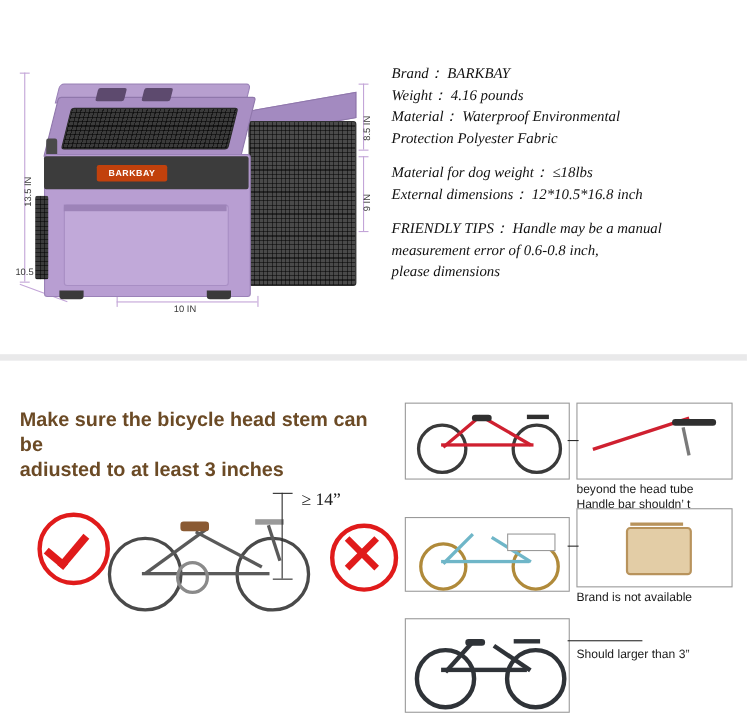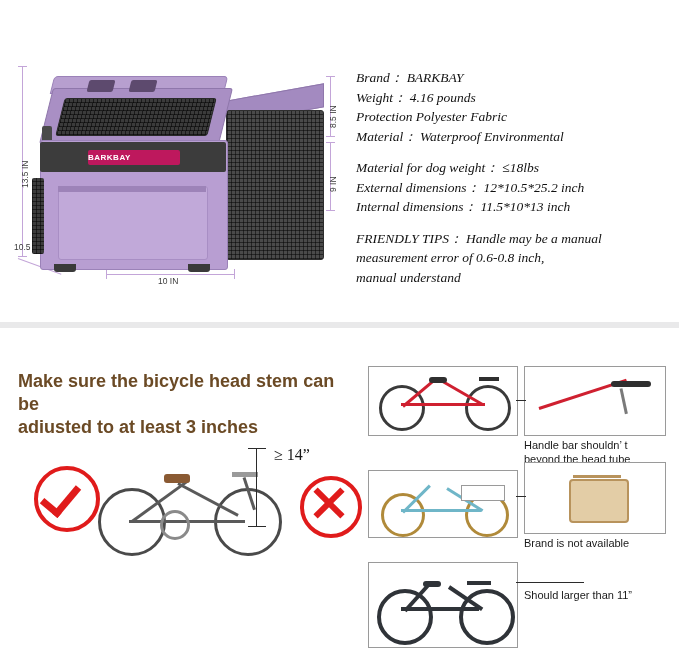--- a/index.html
+++ b/index.html
@@ -100,26 +100,27 @@
     border-radius: 3px;
   }
   .c-front-band {
     position: absolute; left: 10px; top: 84px;
     width: 186px; height: 30px;
     background: #3c3c3c;
     border-radius: 2px;
   }
   .c-logo {
     position: absolute; left: 58px; top: 92px;
-    width: 92px; height: 15px;
-    background: #be185d;
+    width: 64px; height: 15px;
+    background: #c2410c;
     border-radius: 2px;
     color: #ffffff;
     font-size: 8px;
     letter-spacing: 0.5px;
+    text-align: center;
     line-height: 15px;
     font-family: "Liberation Sans", sans-serif;
     font-weight: bold;
   }
   .c-pocket {
     position: absolute; left: 28px; top: 128px;
     width: 148px; height: 72px;
     background: #c1a9d9;
     border: 1px solid #a88ec4;
     border-radius: 3px;
@@ -162,21 +163,21 @@
     border-radius: 2px;
   }
   .c-foot {
     position: absolute; top: 206px; width: 22px; height: 8px;
     background: #3a3a3a; border-radius: 0 0 3px 3px;
   }
 
   
   .specs {
     position: absolute;
-    left: 356px; top: 69px;
+    left: 356px; top: 58px;
     width: 312px;
   }
   .specs p {
     margin: 0 0 2px 0;
     font-family: "Liberation Serif", serif;
     font-style: italic;
     font-size: 13.5px;
     color: #111111;
     line-height: 17.5px;
   }
@@ -332,30 +333,29 @@
         <div class="c-pocket"></div>
         <div class="c-pocket-zip"></div>
         <div class="c-foot" style="left:24px;"></div>
         <div class="c-foot" style="left:158px;"></div>
       </div>
     </div>
 
     <div class="specs">
       <p>Brand： BARKBAY</p>
       <p>Weight： 4.16 pounds</p>
+      <p>Material： Waterproof Environmental</p>
       <p>Protection Polyester Fabric</p>
-      <p>Material： Waterproof Environmental</p>
       <div class="gap"></div>
       <p>Material for dog weight： ≤18lbs</p>
-      <p>External  dimensions： 12*10.5*25.2 inch</p>
-      <p>Internal dimensions： 11.5*10*13 inch</p>
+      <p>External  dimensions： 12*10.5*16.8 inch</p>
       <div class="gap"></div>
       <p class="tips">FRIENDLY TIPS： Handle may be a manual</p>
       <p>measurement error of 0.6-0.8 inch,</p>
-      <p>manual understand</p>
+      <p>please dimensions</p>
     </div>
   </div>
 
   <div class="divider"></div>
 
   <div class="bottom-panel">
 
     <div class="headline">
       <div>Make sure the bicycle head stem can be</div>
       <div>adiusted to at least 3 inches</div>
@@ -397,22 +397,22 @@
         <div class="seat" style="left:60px; top:10px; width:18px; height:6px; background:#2f2f2f;"></div>
       </div>
 
       <div class="tbox" style="left:156px; top:0px; width:140px; height:68px;">
         <div class="frame-line" style="left:14px; top:40px; width:92px; background:#cf2030; transform:rotate(-18deg);"></div>
         <div class="bar" style="left:86px; top:14px; width:40px; height:6px; background:#2f2f2f; border-radius:3px;"></div>
         <div class="frame-line" style="left:96px; top:20px; width:26px; background:#7a7a7a; transform:rotate(78deg);"></div>
       </div>
       <div class="leader" style="left:148px; top:34px; width:10px;"></div>
       <div class="callout" style="left:156px; top:72px; width:140px;">
+        <div>beyond the head tube</div>
         <div>Handle bar shouldn’ t</div>
-        <div>beyond the head tube</div>
       </div>
 
       <div class="tbox" style="left:0px; top:104px; width:148px; height:66px;">
         <div class="wheel" style="left:12px; top:22px; width:38px; height:38px; border-color:#b08a3a;"></div>
         <div class="wheel" style="left:96px; top:22px; width:38px; height:38px; border-color:#b08a3a;"></div>
         <div class="frame-line" style="left:32px; top:38px; width:80px; background:#6fb6c8;"></div>
         <div class="frame-line" style="left:34px; top:40px; width:38px; background:#6fb6c8; transform:rotate(-45deg);"></div>
         <div class="frame-line" style="left:78px; top:16px; width:42px; background:#6fb6c8; transform:rotate(32deg);"></div>
         <div class="bar" style="left:92px; top:14px; width:42px; height:14px; background:#ffffff; border:1px solid #9a9a9a;"></div>
       </div>
@@ -430,18 +430,18 @@
         <div class="wheel" style="left:8px; top:26px; width:48px; height:48px; border-color:#2f3338; border-width:4px;"></div>
         <div class="wheel" style="left:90px; top:26px; width:48px; height:48px; border-color:#2f3338; border-width:4px;"></div>
         <div class="frame-line" style="left:32px; top:44px; width:78px; background:#2f3338; height:4px;"></div>
         <div class="frame-line" style="left:36px; top:46px; width:36px; background:#2f3338; height:4px; transform:rotate(-48deg);"></div>
         <div class="frame-line" style="left:80px; top:22px; width:40px; background:#2f3338; height:4px; transform:rotate(34deg);"></div>
         <div class="bar" style="left:98px; top:18px; width:24px; height:4px; background:#2f3338;"></div>
         <div class="seat" style="left:54px; top:18px; width:18px; height:6px; background:#2f3338;"></div>
       </div>
       <div class="leader" style="left:148px; top:216px; width:68px;"></div>
       <div class="callout" style="left:156px; top:222px; width:140px;">
-        <div>Should larger than 11”</div>
+        <div>Should larger than 3”</div>
       </div>
 
     </div>
   </div>
 </div>
 
 </body></html>

